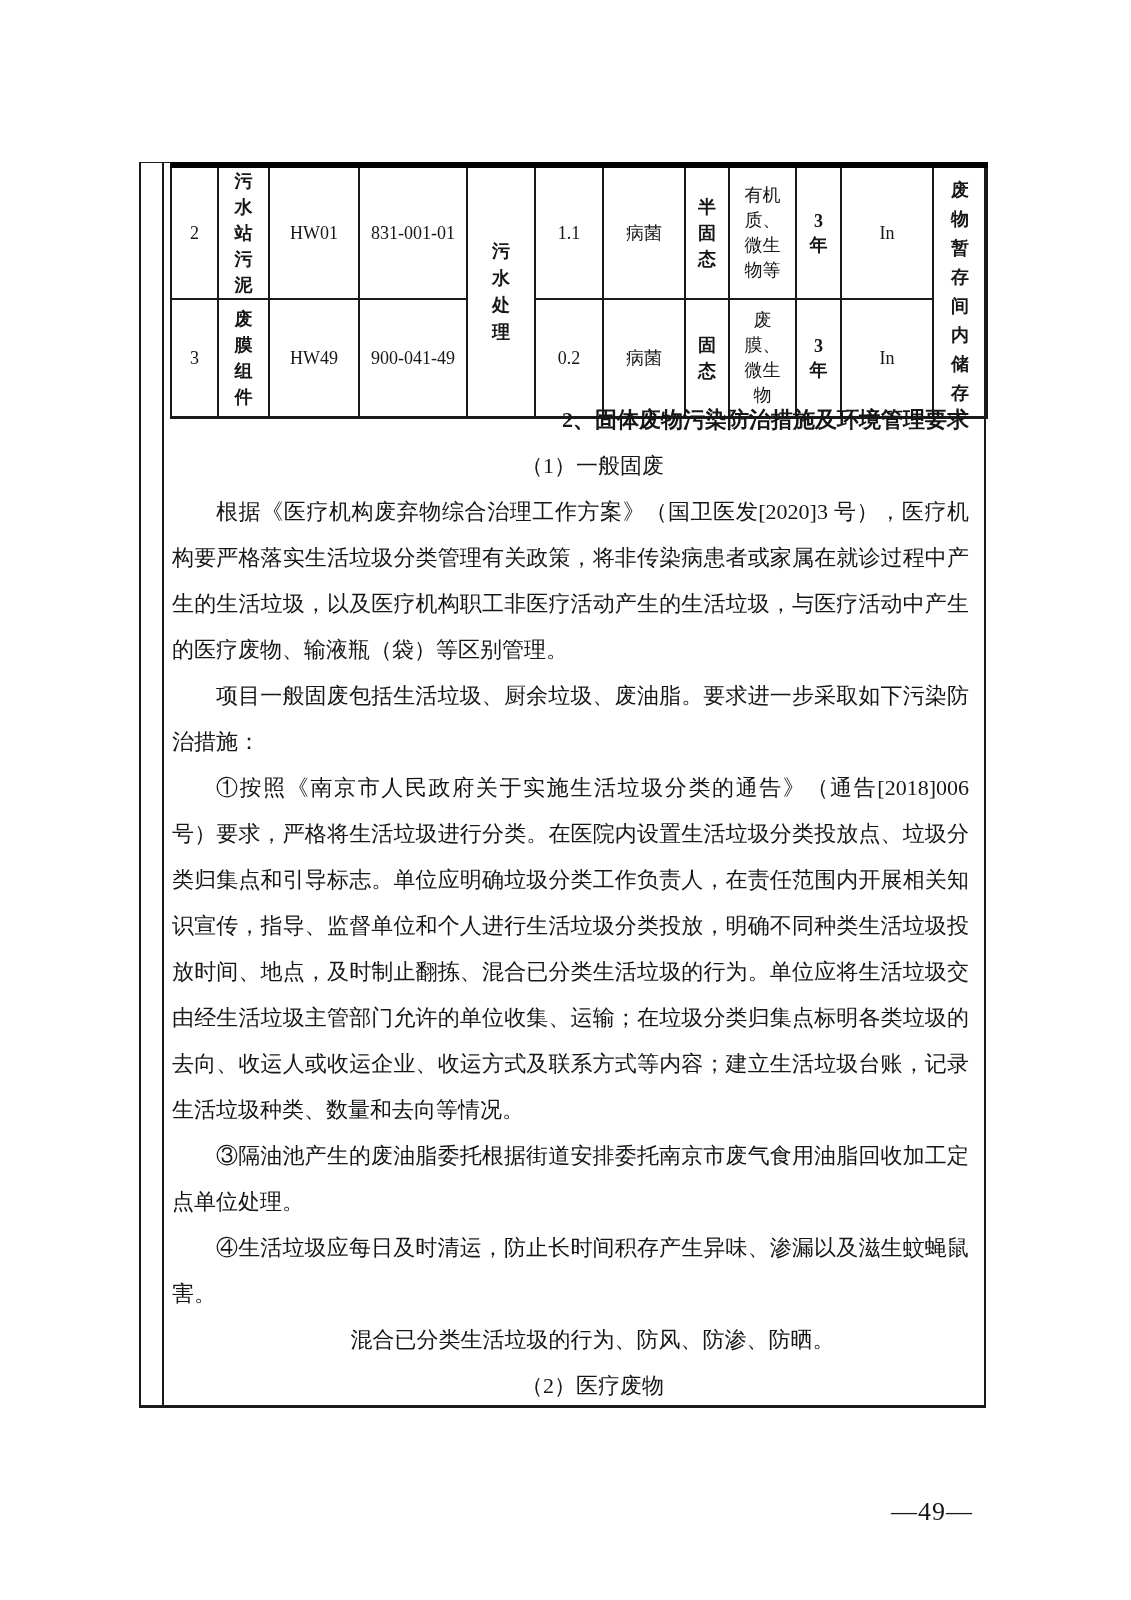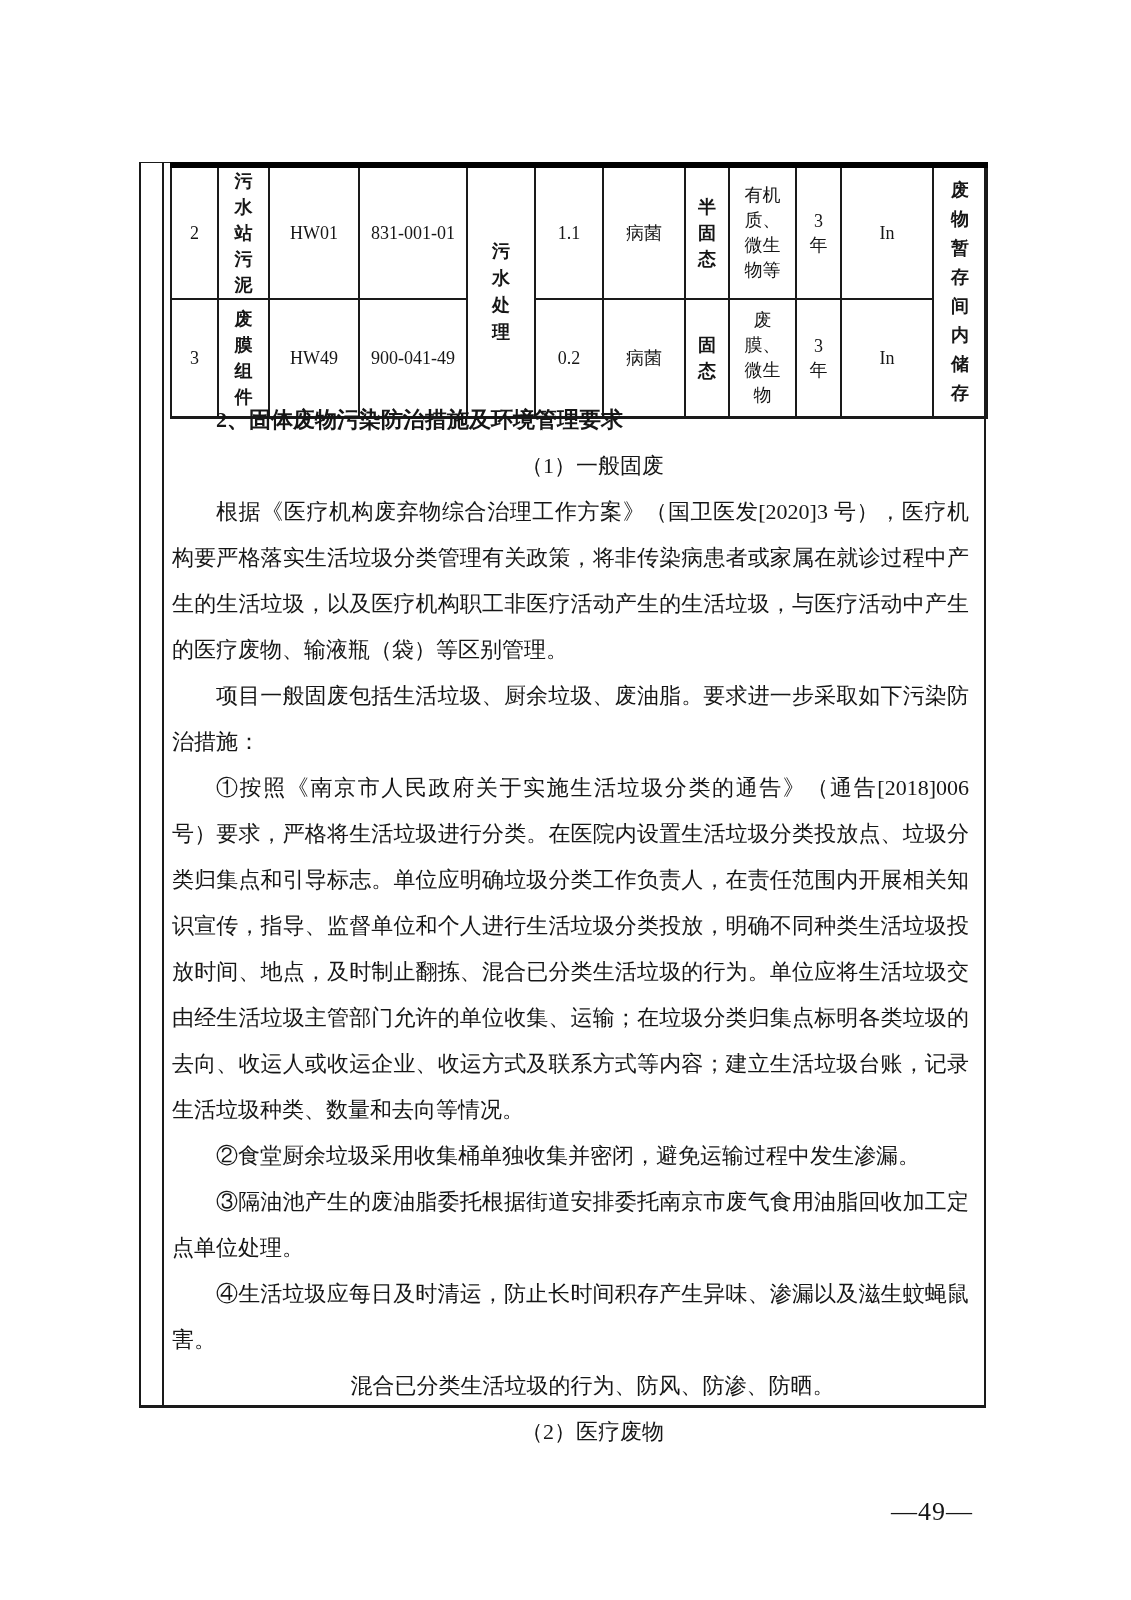--- a/index.html
+++ b/index.html
@@ -35,28 +35,28 @@
   table.waste td{
     border:2px solid #1a1a1a;
     text-align:center;vertical-align:middle;
     padding:0;overflow:hidden;
   }
   td.hw{vertical-align:top;padding-top:3px;}
   .vtext{width:1.15em;margin:0 auto;word-break:break-all;line-height:26px;font-weight:bold;}
   .vtext.tall{line-height:29px;}
   .vtext.mid{line-height:27px;}
   .wrap2{width:2.25em;margin:8px auto;word-break:break-all;line-height:25px;}
-  .wrap1{width:1.25em;margin:0 auto;word-break:break-all;line-height:24px;}
+  .wrap1{width:1.25em;margin:0 auto;word-break:break-all;line-height:24px;font-weight:bold;}
   
   .textarea{
     position:absolute;left:172px;top:397px;width:797px;
     font-size:22px;line-height:46px;text-align:justify;
   }
   .textarea p{margin:0;text-indent:2em;}
-  .textarea p.heading{font-weight:bold;text-align:left;}
+  .textarea p.heading{font-weight:bold;text-align:right;}
   .textarea p.short{text-align:center;}
   .pagenum{
     position:absolute;left:872px;top:1497px;width:120px;
     text-align:center;font-size:26px;letter-spacing:1px;
   }
 </style>
 </head>
 <body>
 
 <div class="page">
@@ -128,21 +128,20 @@
     </tr>
   </tbody>
     </table>
 
   <div class="textarea">
     <p class="heading">2、固体废物污染防治措施及环境管理要求</p>
     <p class="short">（1）一般固废</p>
     <p>根据《医疗机构废弃物综合治理工作方案》（国卫医发[2020]3 号），医疗机构要严格落实生活垃圾分类管理有关政策，将非传染病患者或家属在就诊过程中产生的生活垃圾，以及医疗机构职工非医疗活动产生的生活垃圾，与医疗活动中产生的医疗废物、输液瓶（袋）等区别管理。</p>
     <p>项目一般固废包括生活垃圾、厨余垃圾、废油脂。要求进一步采取如下污染防治措施：</p>
     <p>①按照《南京市人民政府关于实施生活垃圾分类的通告》（通告[2018]006 号）要求，严格将生活垃圾进行分类。在医院内设置生活垃圾分类投放点、垃圾分类归集点和引导标志。单位应明确垃圾分类工作负责人，在责任范围内开展相关知识宣传，指导、监督单位和个人进行生活垃圾分类投放，明确不同种类生活垃圾投放时间、地点，及时制止翻拣、混合已分类生活垃圾的行为。单位应将生活垃圾交由经生活垃圾主管部门允许的单位收集、运输；在垃圾分类归集点标明各类垃圾的去向、收运人或收运企业、收运方式及联系方式等内容；建立生活垃圾台账，记录生活垃圾种类、数量和去向等情况。</p>
-    <p>②食堂厨余垃圾采用收集桶单独收集并密闭，避免运输过程中发生渗漏。</p>
     <p>③隔油池产生的废油脂委托根据街道安排委托南京市废气食用油脂回收加工定点单位处理。</p>
     <p>④生活垃圾应每日及时清运，防止长时间积存产生异味、渗漏以及滋生蚊蝇鼠害。</p>
     <p class="short">混合已分类生活垃圾的行为、防风、防渗、防晒。</p>
     <p class="short">（2）医疗废物</p>
   </div>
 
   <div class="pagenum">—49—</div>
 
 </div>
 

